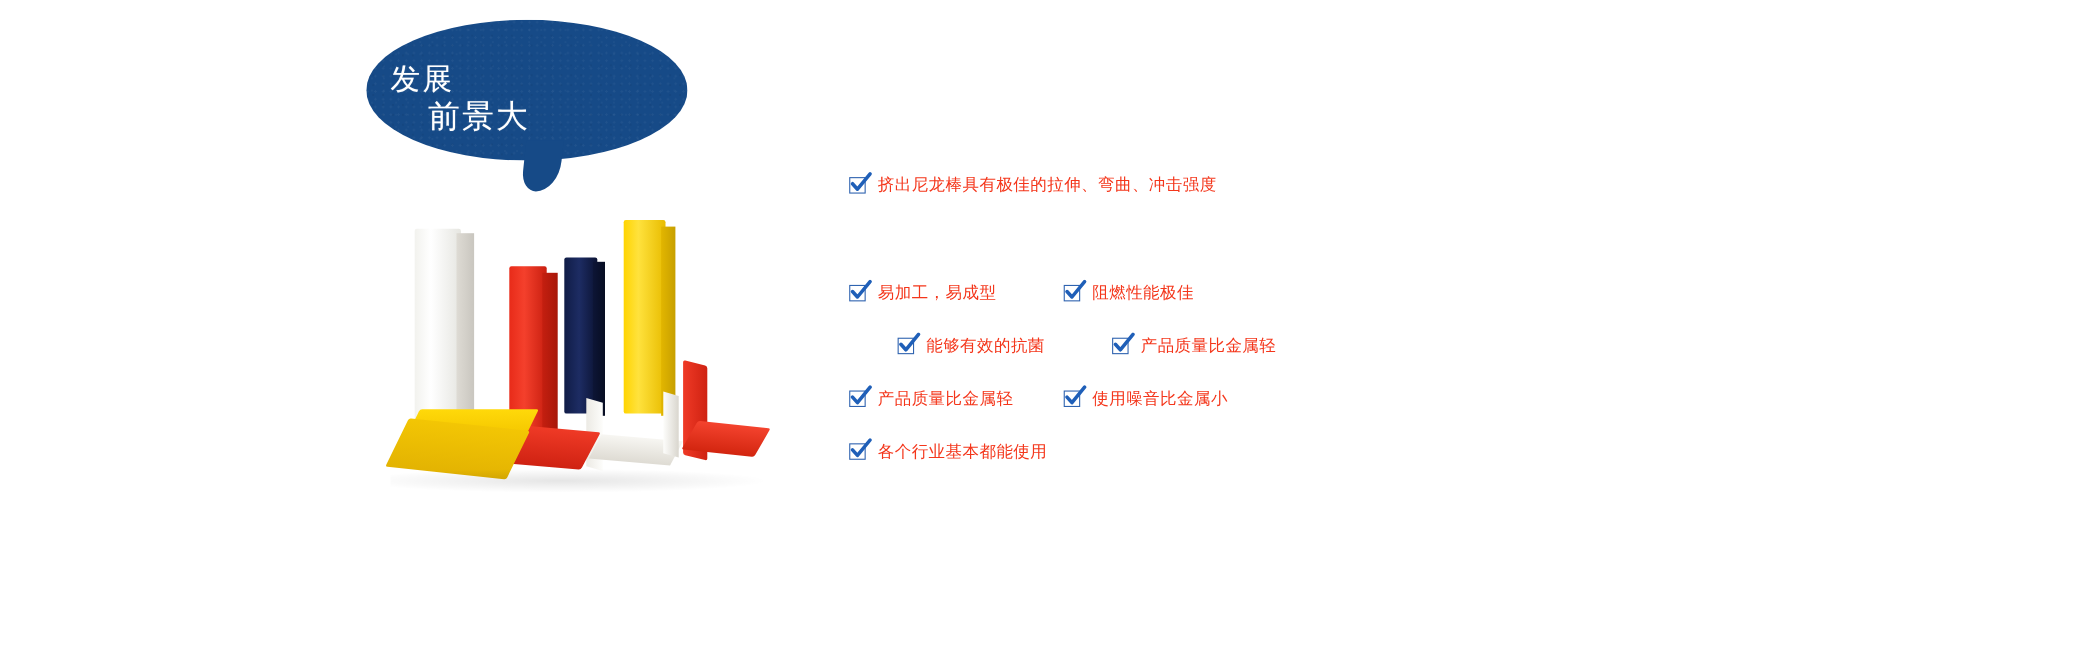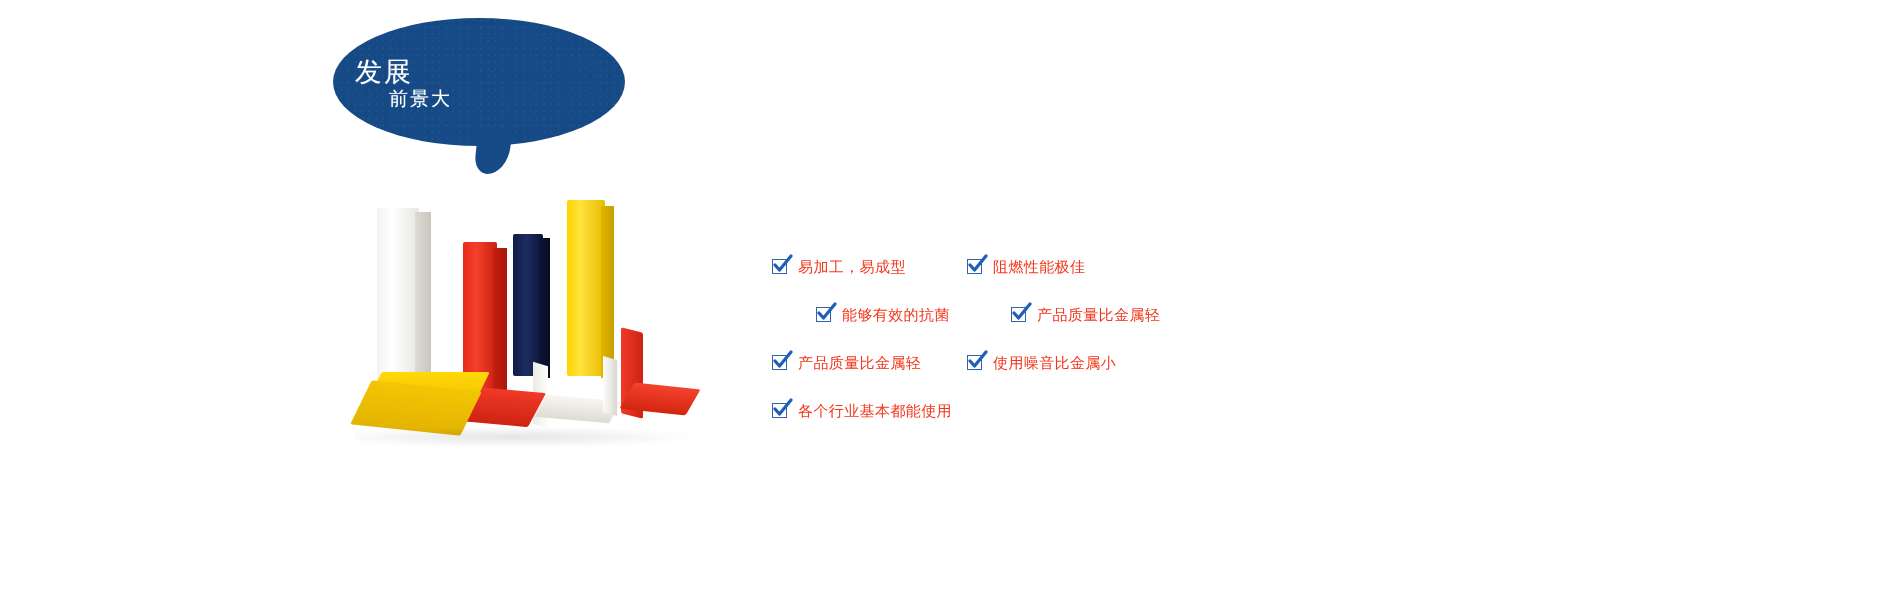--- a/index.html
+++ b/index.html
@@ -43,21 +43,21 @@
   .bubble-line {
     position:absolute;
     color:#ffffff;
     font-size:27px;
     font-weight:400;
     letter-spacing:2px;
     white-space:nowrap;
     text-shadow:0 0 1px rgba(255,255,255,.4);
   }
   #bubble-line-1 { left:22px;  top:36px; }
-  #bubble-line-2 { left:56px;  top:68px; font-size:19px; }
+  #bubble-line-2 { left:56px;  top:68px; font-size:29px; }
 
   
   #headline {
     position:absolute;
     left:590px; top:56px;
     color:#17509b;
     font-size:30px;
     font-weight:700;
     letter-spacing:1.5px;
     white-space:nowrap;
@@ -227,20 +227,30 @@
     <div class="bar ra-vert"></div>
     <div class="bar ra-horz"></div>
     <div class="bar r-foot"></div>
     <div class="bar y-base-top"></div>
     <div class="bar y-base-front"></div>
     <div class="shadow"></div>
   </div>
 
   <div id="features">
 
+    <div class="feat-row row-0">
+      <div class="feat-item">
+        <span class="checkbox-icon">
+          <svg width="22" height="22" viewBox="0 0 22 22">
+              <path d="M3 11 L7.5 16 L19 2" fill="none" stroke="#1f5fb8" stroke-width="3.2" stroke-linecap="round" stroke-linejoin="round"></path>
+            </svg>
+        </span>
+        <span class="feat-label">挤出尼龙棒具有极佳的拉伸、弯曲、冲击强度</span>
+      </div>
+    </div>
 
 
     <div class="feat-row row-2">
       <div class="feat-item">
         <span class="checkbox-icon">
           <svg width="22" height="22" viewBox="0 0 22 22">
               <path d="M3 11 L7.5 16 L19 2" fill="none" stroke="#1f5fb8" stroke-width="3.2" stroke-linecap="round" stroke-linejoin="round"></path>
             </svg>
         </span>
         <span class="feat-label">易加工，易成型</span>

